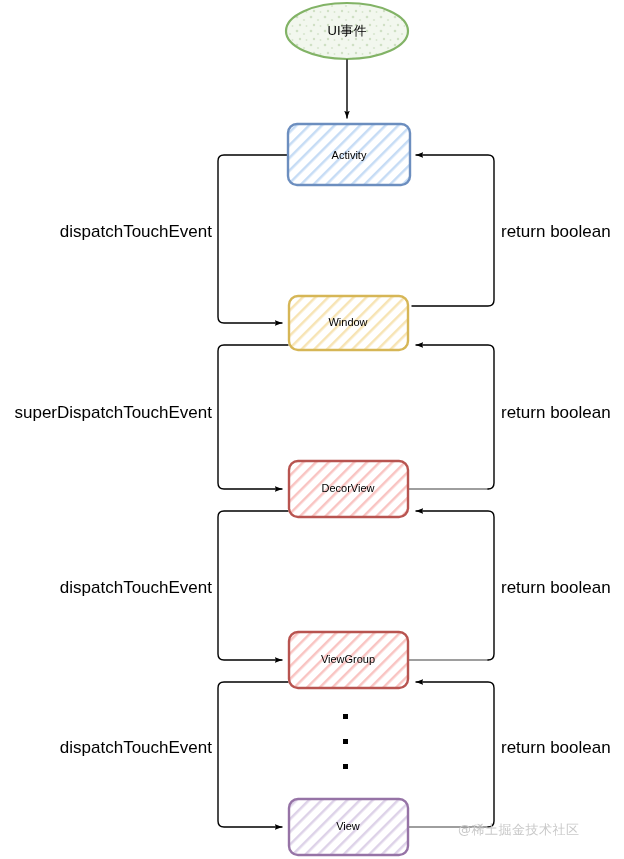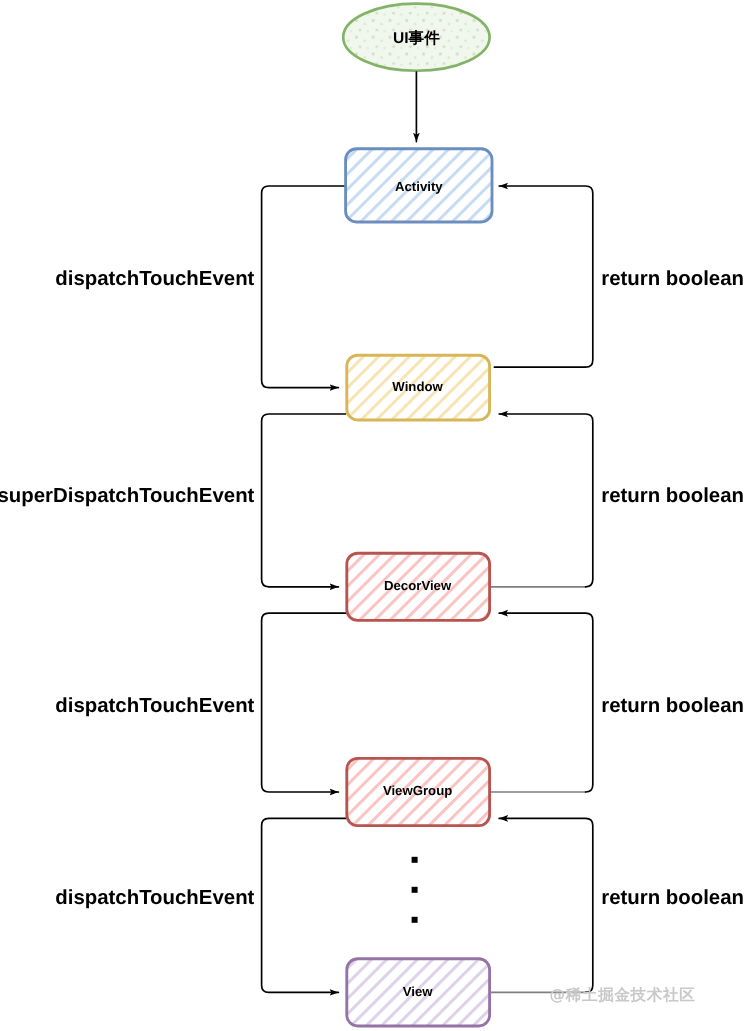--- a/index.html
+++ b/index.html
@@ -13,21 +13,20 @@
     overflow: hidden;
     font-family: "Liberation Sans", sans-serif;
     position: relative;
   }
   #canvas-root {
     position: absolute;
     left: 0;
     top: 0;
     width: 624px;
     height: 859px;
-    font-weight: bold;
   }
   svg#diagram {
     position: absolute;
     left: 0;
     top: 0;
     display: block;
   }
   .node-label {
     font-family: "Liberation Sans", sans-serif;
     font-size: 11px;

